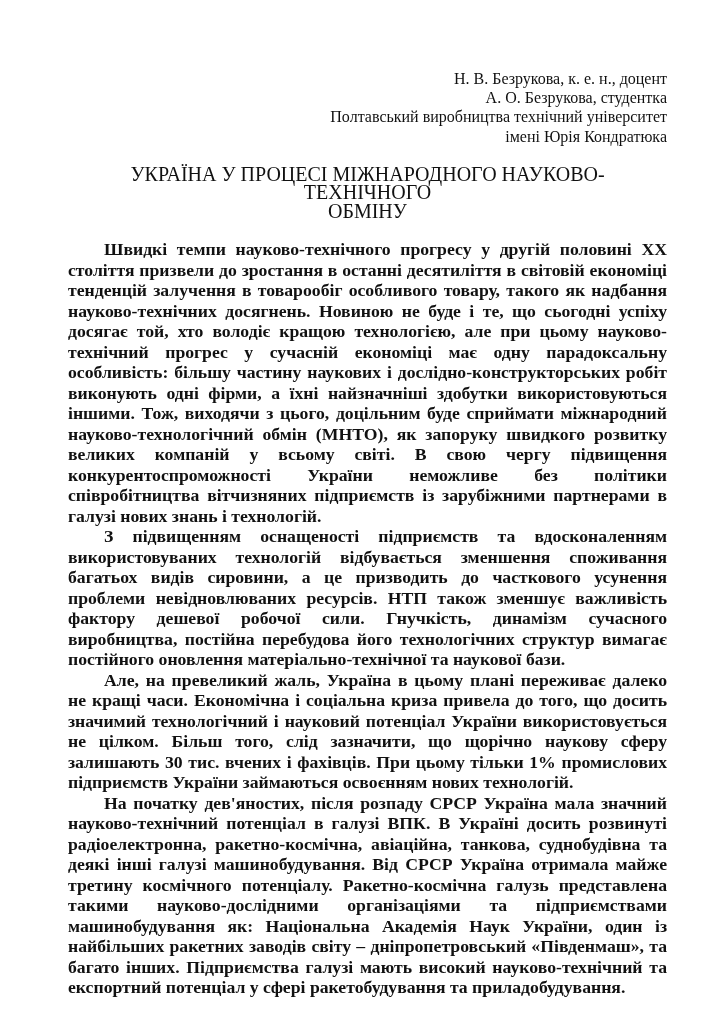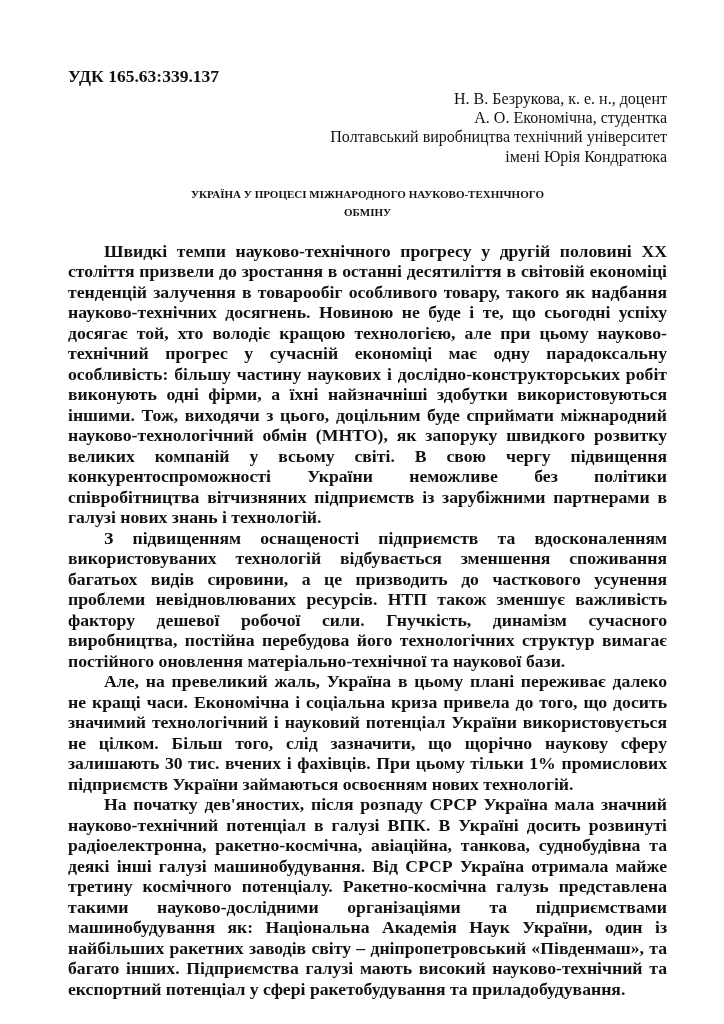--- a/index.html
+++ b/index.html
@@ -2,35 +2,34 @@
 <html><head>
 <meta charset="utf-8">
 <style>
   html, body { margin: 0; padding: 0; background: #ffffff; }
   body { width: 724px; height: 1024px; position: relative; overflow: hidden;
          font-family: "Liberation Serif", "DejaVu Serif", serif; color: #111; }
   .page { position: absolute; left: 68px; top: 66px; width: 599px; }
   .udk { font-weight: bold; font-size: 17.5px; line-height: 20px; margin: 0; }
   .authors { text-align: right; font-size: 16px; line-height: 19.2px; margin: 3px 0 0 0; }
   .authors div { white-space: nowrap; }
-  .title { text-align: center; font-weight: bold; font-size: 11px; line-height: 18.5px;
+  .title { text-align: center; font-weight: normal; font-size: 20px; line-height: 18.5px;
            margin: 19px 0 0 0; }
   .body { margin-top: 19px; font-size: 17.7px; line-height: 20.5px; text-align: justify;
           hyphens: none; font-weight: bold; }
   .body p { margin: 0; text-indent: 36px; }
 </style>
 </head>
 <body>
 
 <div class="page">
-  <p class="udk">УДК 165.63:339.137</p>
 
   <div class="authors">
     <div>Н. В. Безрукова, к. е. н., доцент</div>
-    <div>А. О. Економічна, студентка</div>
+    <div>А. О. Безрукова, студентка</div>
     <div>Полтавський виробництва технічний університет</div>
     <div>імені Юрія Кондратюка</div>
   </div>
 
   <h1 class="title">
     <span>УКРАЇНА У ПРОЦЕСІ МІЖНАРОДНОГО НАУКОВО-ТЕХНІЧНОГО</span><br>
     <span>ОБМІНУ</span>
   </h1>
 
   <div class="body">

